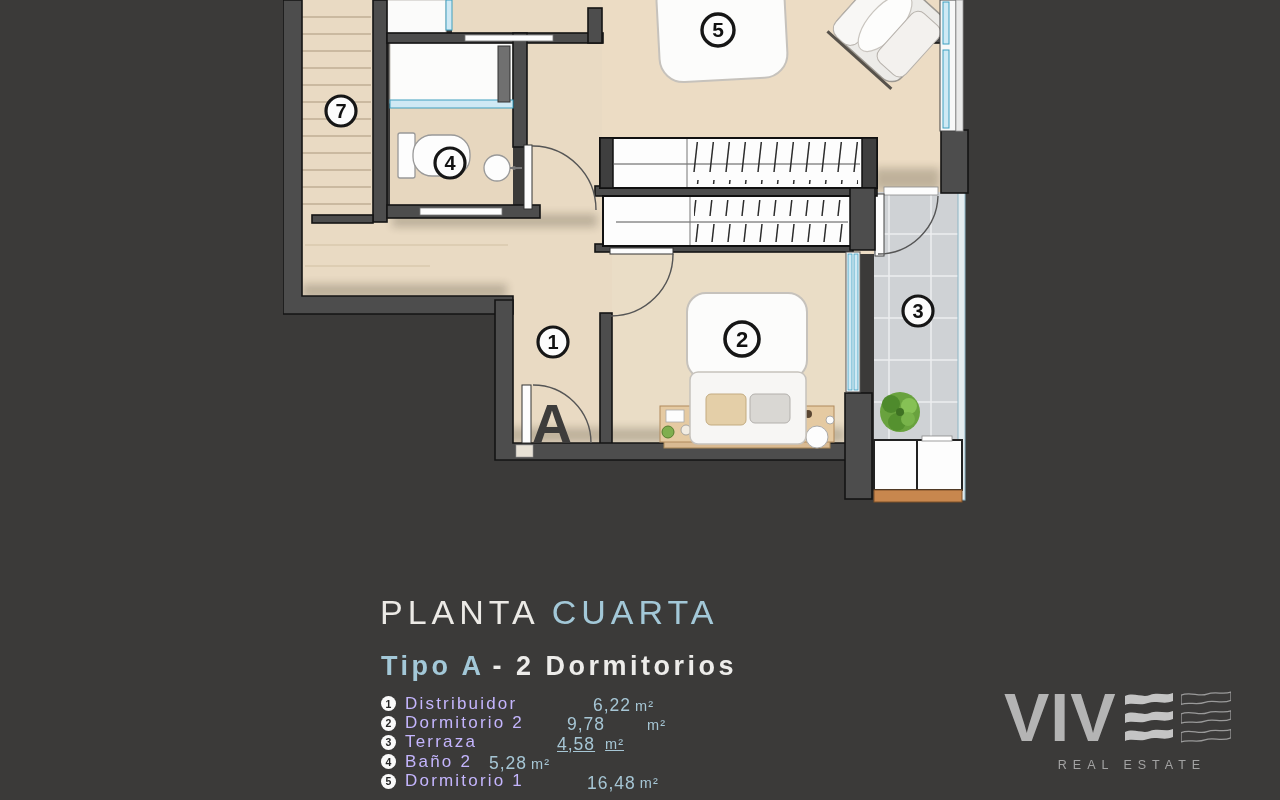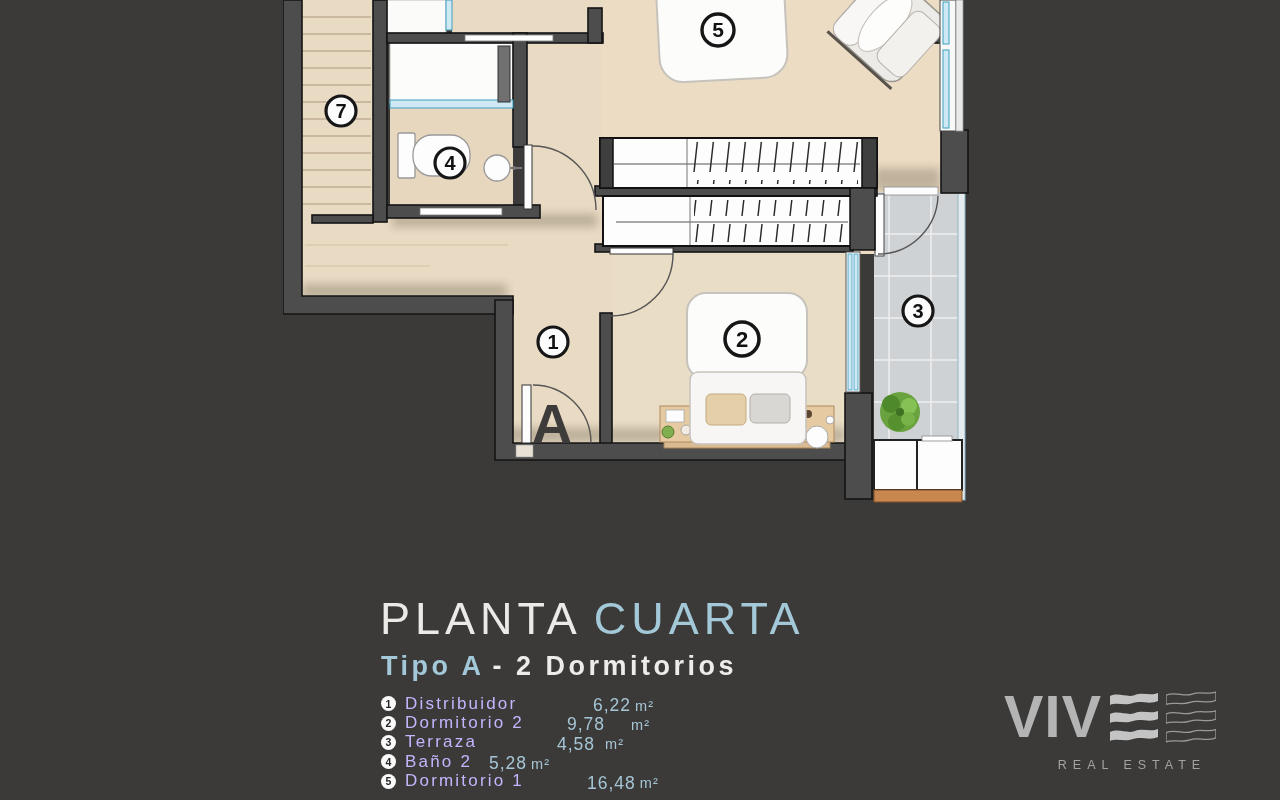--- a/index.html
+++ b/index.html
@@ -1,40 +1,40 @@
 <!DOCTYPE html>
 <html><head>
 <meta charset="utf-8">
 <style>
   html,body{margin:0;padding:0;background:#3b3a39;}
   body{width:1280px;height:800px;overflow:hidden;font-family:"Liberation Sans",sans-serif;}
   .stage{position:absolute;left:0;top:0;width:1280px;height:800px;background:#3b3a39;}
   .plan{position:absolute;left:283px;top:0;width:690px;height:510px;}
   .accent{color:#a3c8d8;}
   .title1{position:absolute;left:380px;top:549px;font-size:35px;letter-spacing:5px;color:#a3c8d8;white-space:nowrap;}
-  .title2{position:absolute;left:380px;top:593px;font-size:45px;letter-spacing:5px;color:#eceae6;white-space:nowrap;}
+  .title2{position:absolute;left:380px;top:593px;font-size:34px;letter-spacing:5px;color:#eceae6;white-space:nowrap;}
   .title2 .accent{margin-left:12px;}
   .tipo{position:absolute;left:381px;top:651px;font-size:27px;font-weight:bold;letter-spacing:3.5px;color:#edecea;white-space:nowrap;}
   .tipo .rest{margin-left:8px;}
   .legend{position:absolute;left:381px;top:694px;width:330px;}
   .lrow{position:relative;height:19.4px;display:flex;align-items:center;}
   .bullet{width:15px;height:15px;border-radius:50%;background:#fafafa;color:#252525;font-size:10.5px;font-weight:bold;display:flex;align-items:center;justify-content:center;margin-right:9px;flex:none;}
   .lname{font-size:17px;letter-spacing:2.2px;color:#c4b5fd;white-space:nowrap;}
   .lval{position:absolute;top:1px;font-size:17.5px;letter-spacing:1px;color:#a6c6d5;white-space:nowrap;display:flex;align-items:center;}
   .lrow:nth-child(1) .lval{left:212px;}
-  .lrow:nth-child(2) .lval{left:186px;}
-  .lrow:nth-child(3) .lval{left:176px;}
+  .lrow:nth-child(2) .lval{left:186px;gap:16px;}
+  .lrow:nth-child(3) .lval{left:176px;text-decoration:underline;}
   .lrow:nth-child(4) .lval{left:108px;}
   .lrow:nth-child(5) .lval{left:206px;}
   .lunit{font-size:14.5px;margin-left:4px;}
   .lrow:nth-child(2) .lunit{margin-left:26px;}
   .lrow:nth-child(3) .lunit{margin-left:10px;}
   .logo{position:absolute;left:1002px;top:684px;width:260px;text-align:center;}
   .logo-row{display:flex;align-items:center;height:66px;}
-  .viv{font-size:59px;font-weight:bold;color:#b4b4b4;line-height:1;letter-spacing:1px;margin-left:2px;}
+  .viv{font-size:68px;font-weight:bold;color:#b4b4b4;line-height:1;letter-spacing:1px;margin-left:2px;}
   .e-glyph{margin-left:8px;}
   .tagline{margin-top:8px;font-size:12.5px;font-weight:normal;letter-spacing:6px;color:#a3a3a3;white-space:nowrap;}
 </style>
 </head>
 <body>
 
 <div class="stage">
 
   <svg class="plan" viewBox="283 0 690 510" xmlns="http://www.w3.org/2000/svg">
     <defs>

